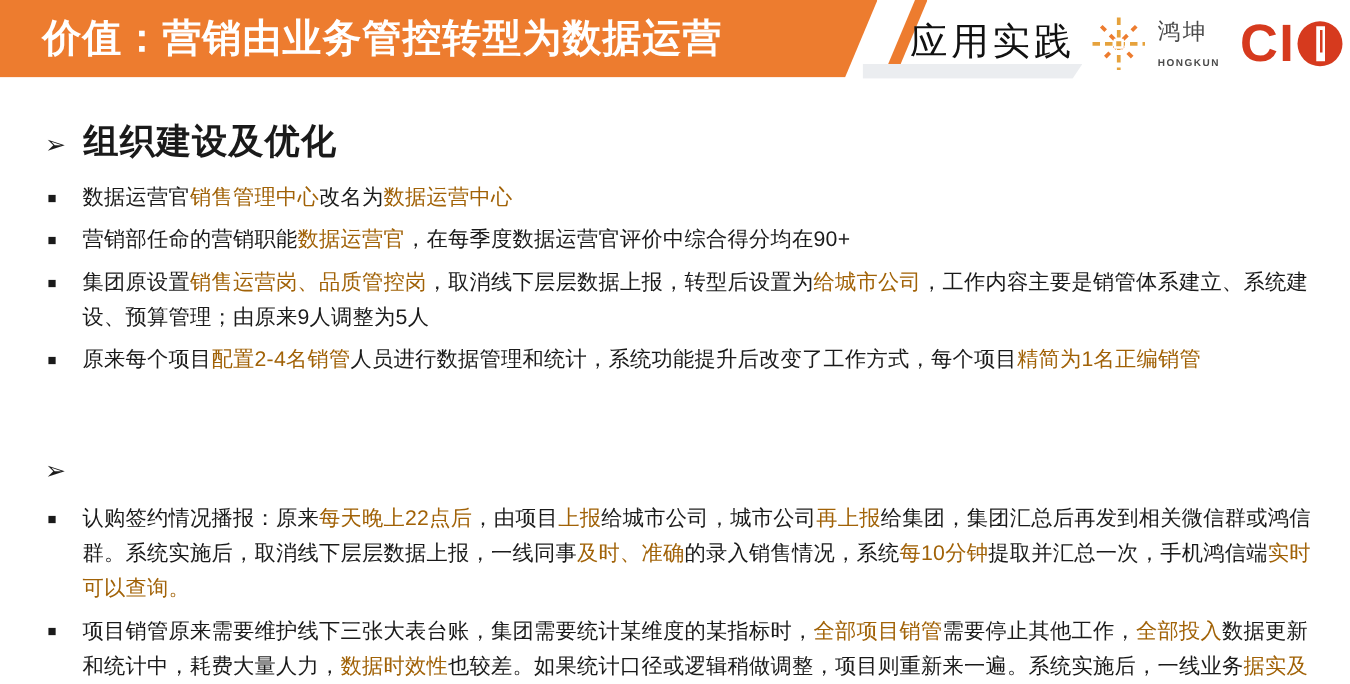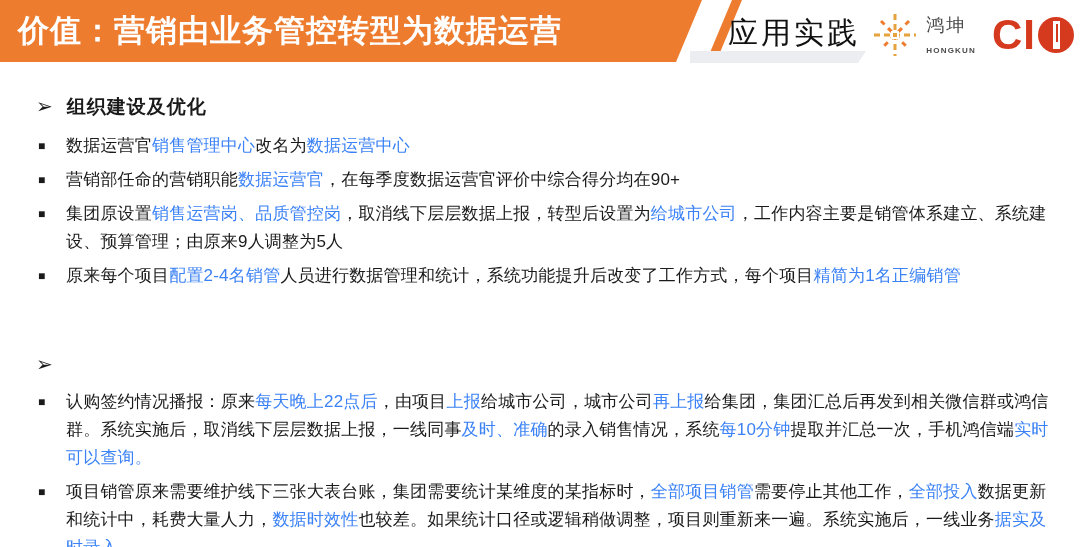--- a/index.html
+++ b/index.html
@@ -15,21 +15,21 @@
   
   .header { position:relative; height:70px; }
   .bar-main {
     position:absolute; left:0; top:0; width:702px; height:62px;
     background:#ED7C2F;
     clip-path:polygon(0 0, 100% 0, calc(100% - 26px) 100%, 0 100%);
     display:flex; align-items:center;
     padding-left:18px; box-sizing:border-box;
   }
   .bar-main h1 {
-    margin:0; font-size:31px; font-weight:bold; color:#ffffff;
+    margin:16px; font-size:31px; font-weight:bold; color:#ffffff;
     letter-spacing:1px; white-space:nowrap;
   }
   .bar-sliver {
     position:absolute; left:706px; top:0; width:36px; height:62px;
     background:#ED7C2F;
     clip-path:polygon(26px 0, 36px 0, 10px 100%, 0 100%);
   }
   .band-shadow {
     position:absolute; left:690px; top:51px; width:176px; height:12px;
     background:#ebedf0;
@@ -61,31 +61,31 @@
   .cio-o .slot::after {
     content:""; position:absolute; left:2.5px; top:3px; width:2px; height:18px;
     background:#D63A1E;
   }
 
   
   .content { padding:24px 28px 0 36px; }
   .section + .section { margin-top:62px; }
   .sec-head { display:flex; align-items:baseline; gap:14px; }
   .sec-arrow { font-size:20px; font-weight:bold; color:#1a1a1a; }
-  .sec-title { margin:0; font-size:19px; font-weight:bold; color:#1a1a1a; letter-spacing:1px; }
+  .sec-title { margin:0; font-size:28px; font-weight:bold; color:#1a1a1a; letter-spacing:1px; }
   ul.bullets { list-style:none; margin:12px 0 0 0; padding:0 0 0 2px; }
   ul.bullets li {
     position:relative; padding-left:28px;
     font-size:17px; line-height:28px; margin-bottom:6px;
     letter-spacing:0.2px;
   }
   ul.bullets li .marker {
     position:absolute; left:0; top:0; font-size:12px; color:#1a1a1a;
   }
-  .seg-red { color:#3b82f6; }
+  .seg-red { color:#a16207; }
 </style>
 </head>
 <body>
 
 <div class="header">
   <div class="bar-main">
     <h1>价值：营销由业务管控转型为数据运营</h1>
   </div>
   <div class="bar-sliver"></div>
   <div class="band-shadow"></div>

